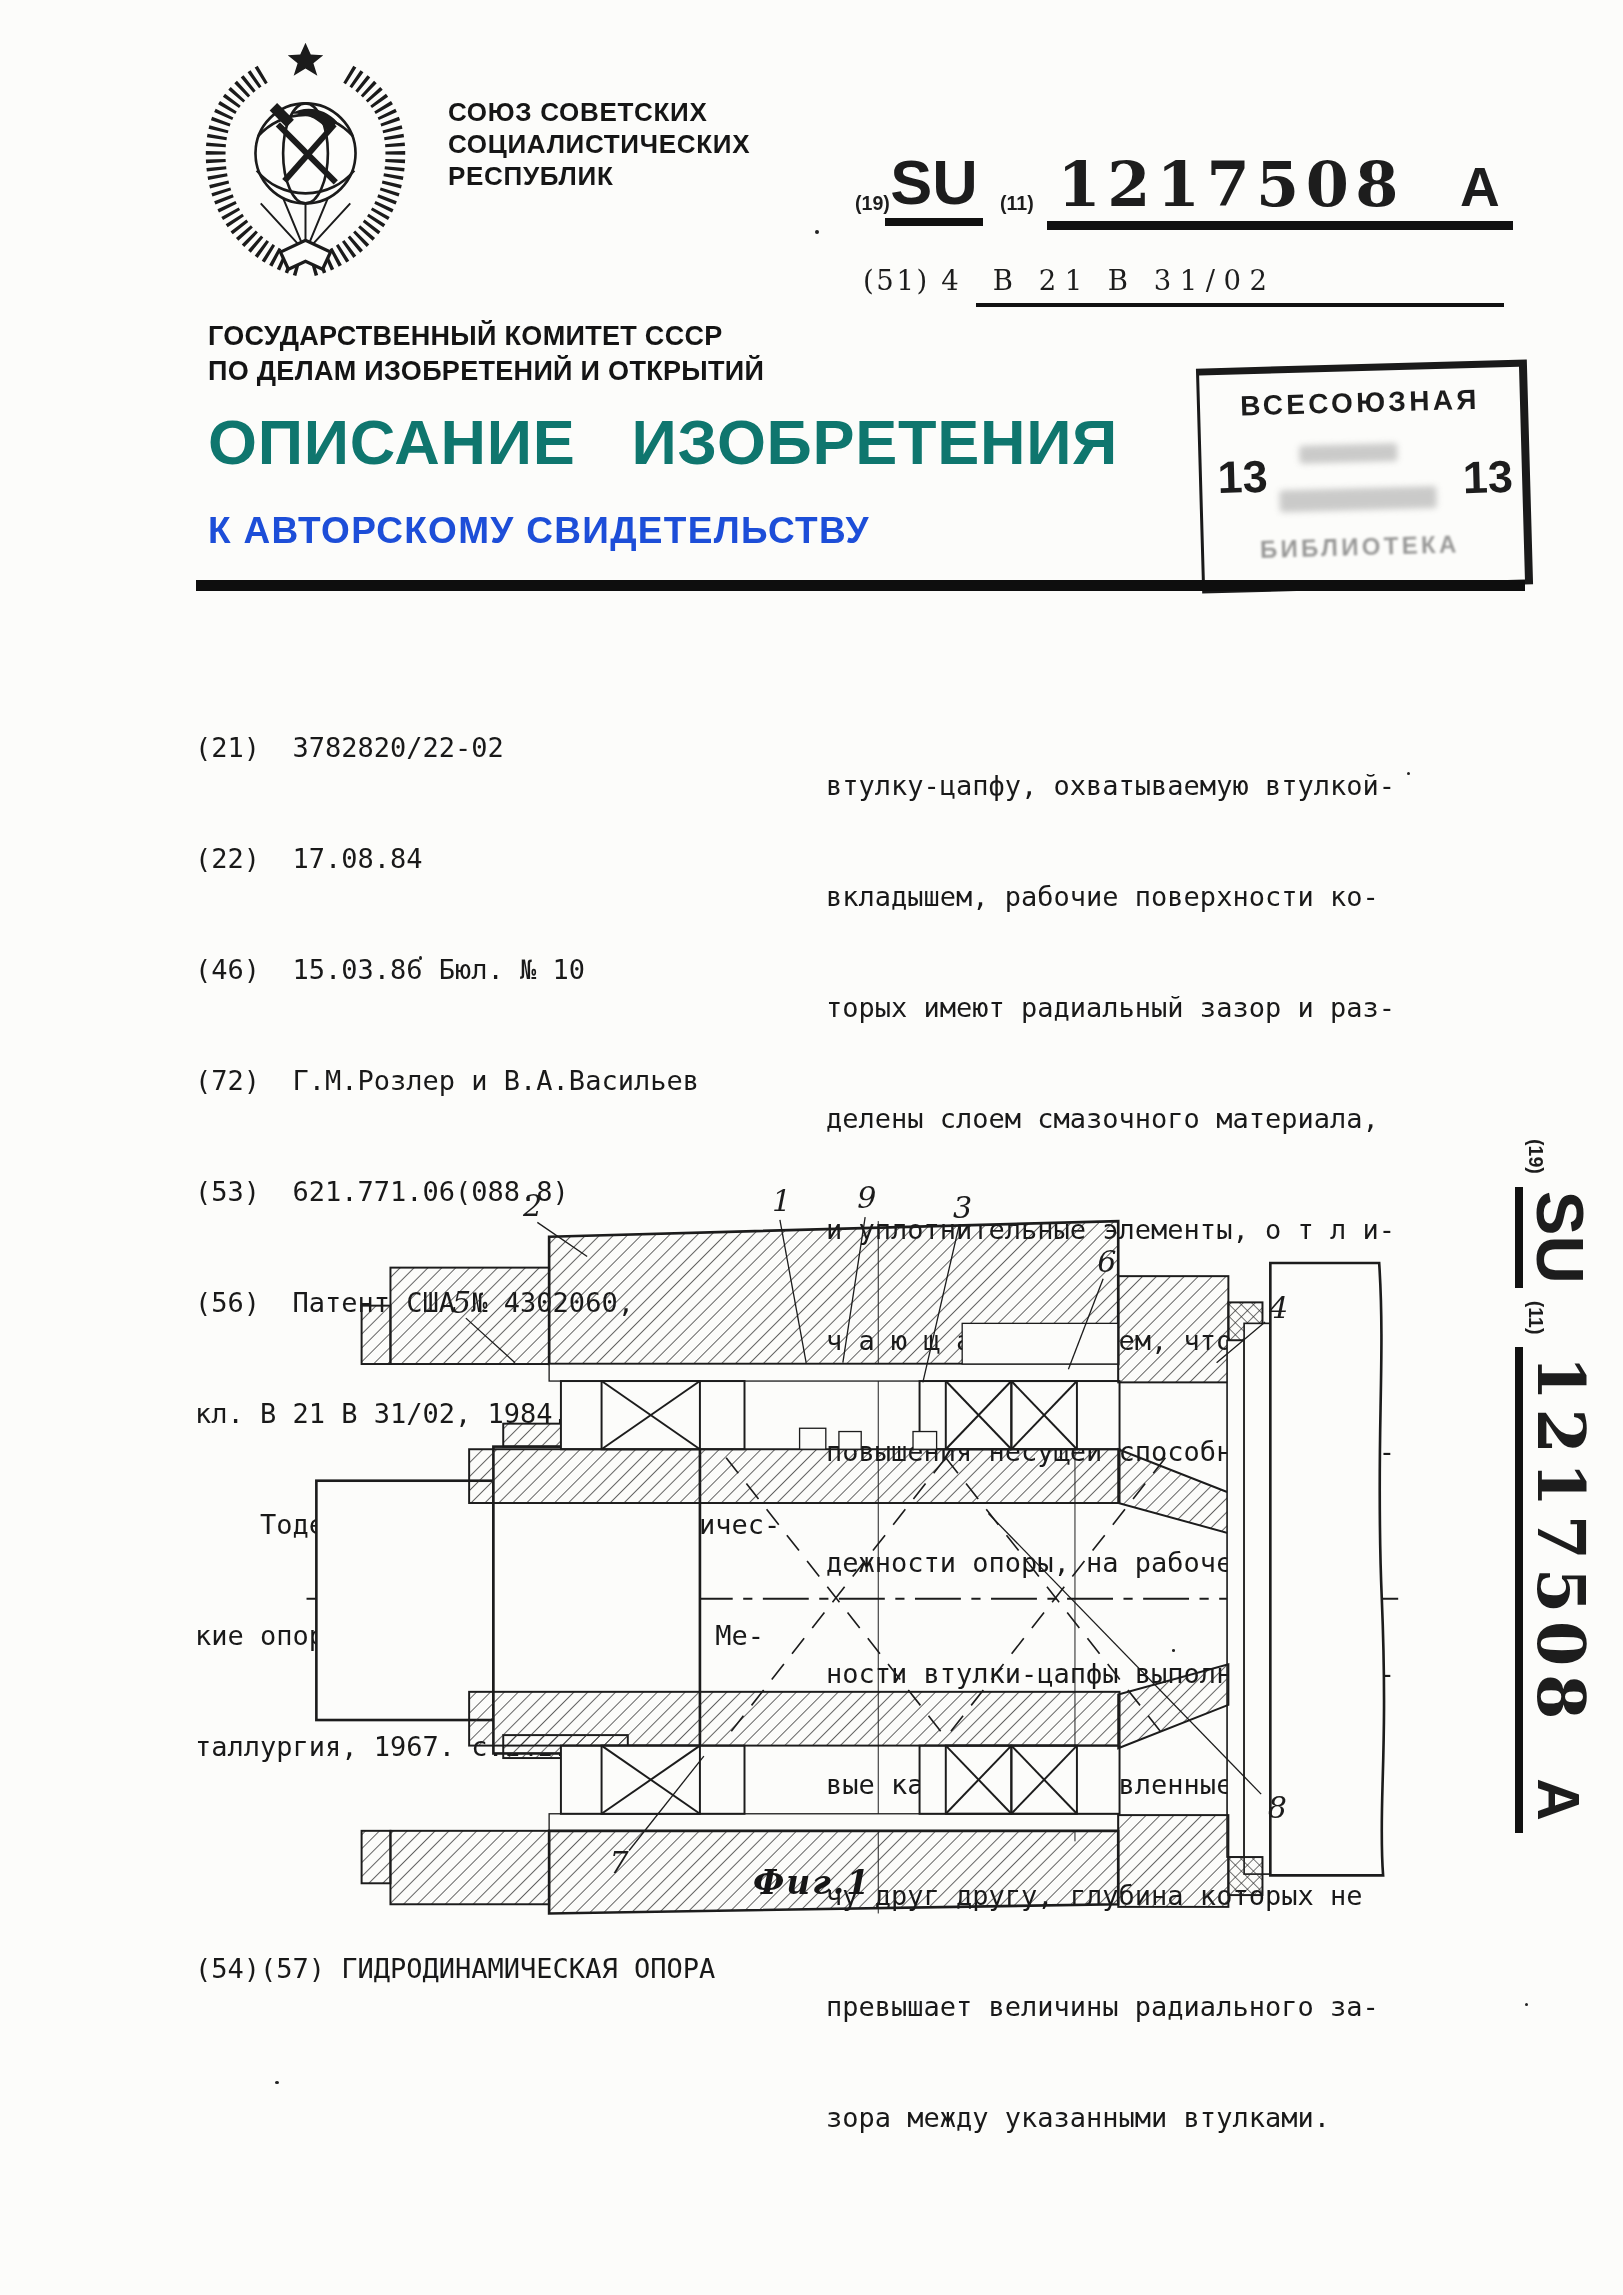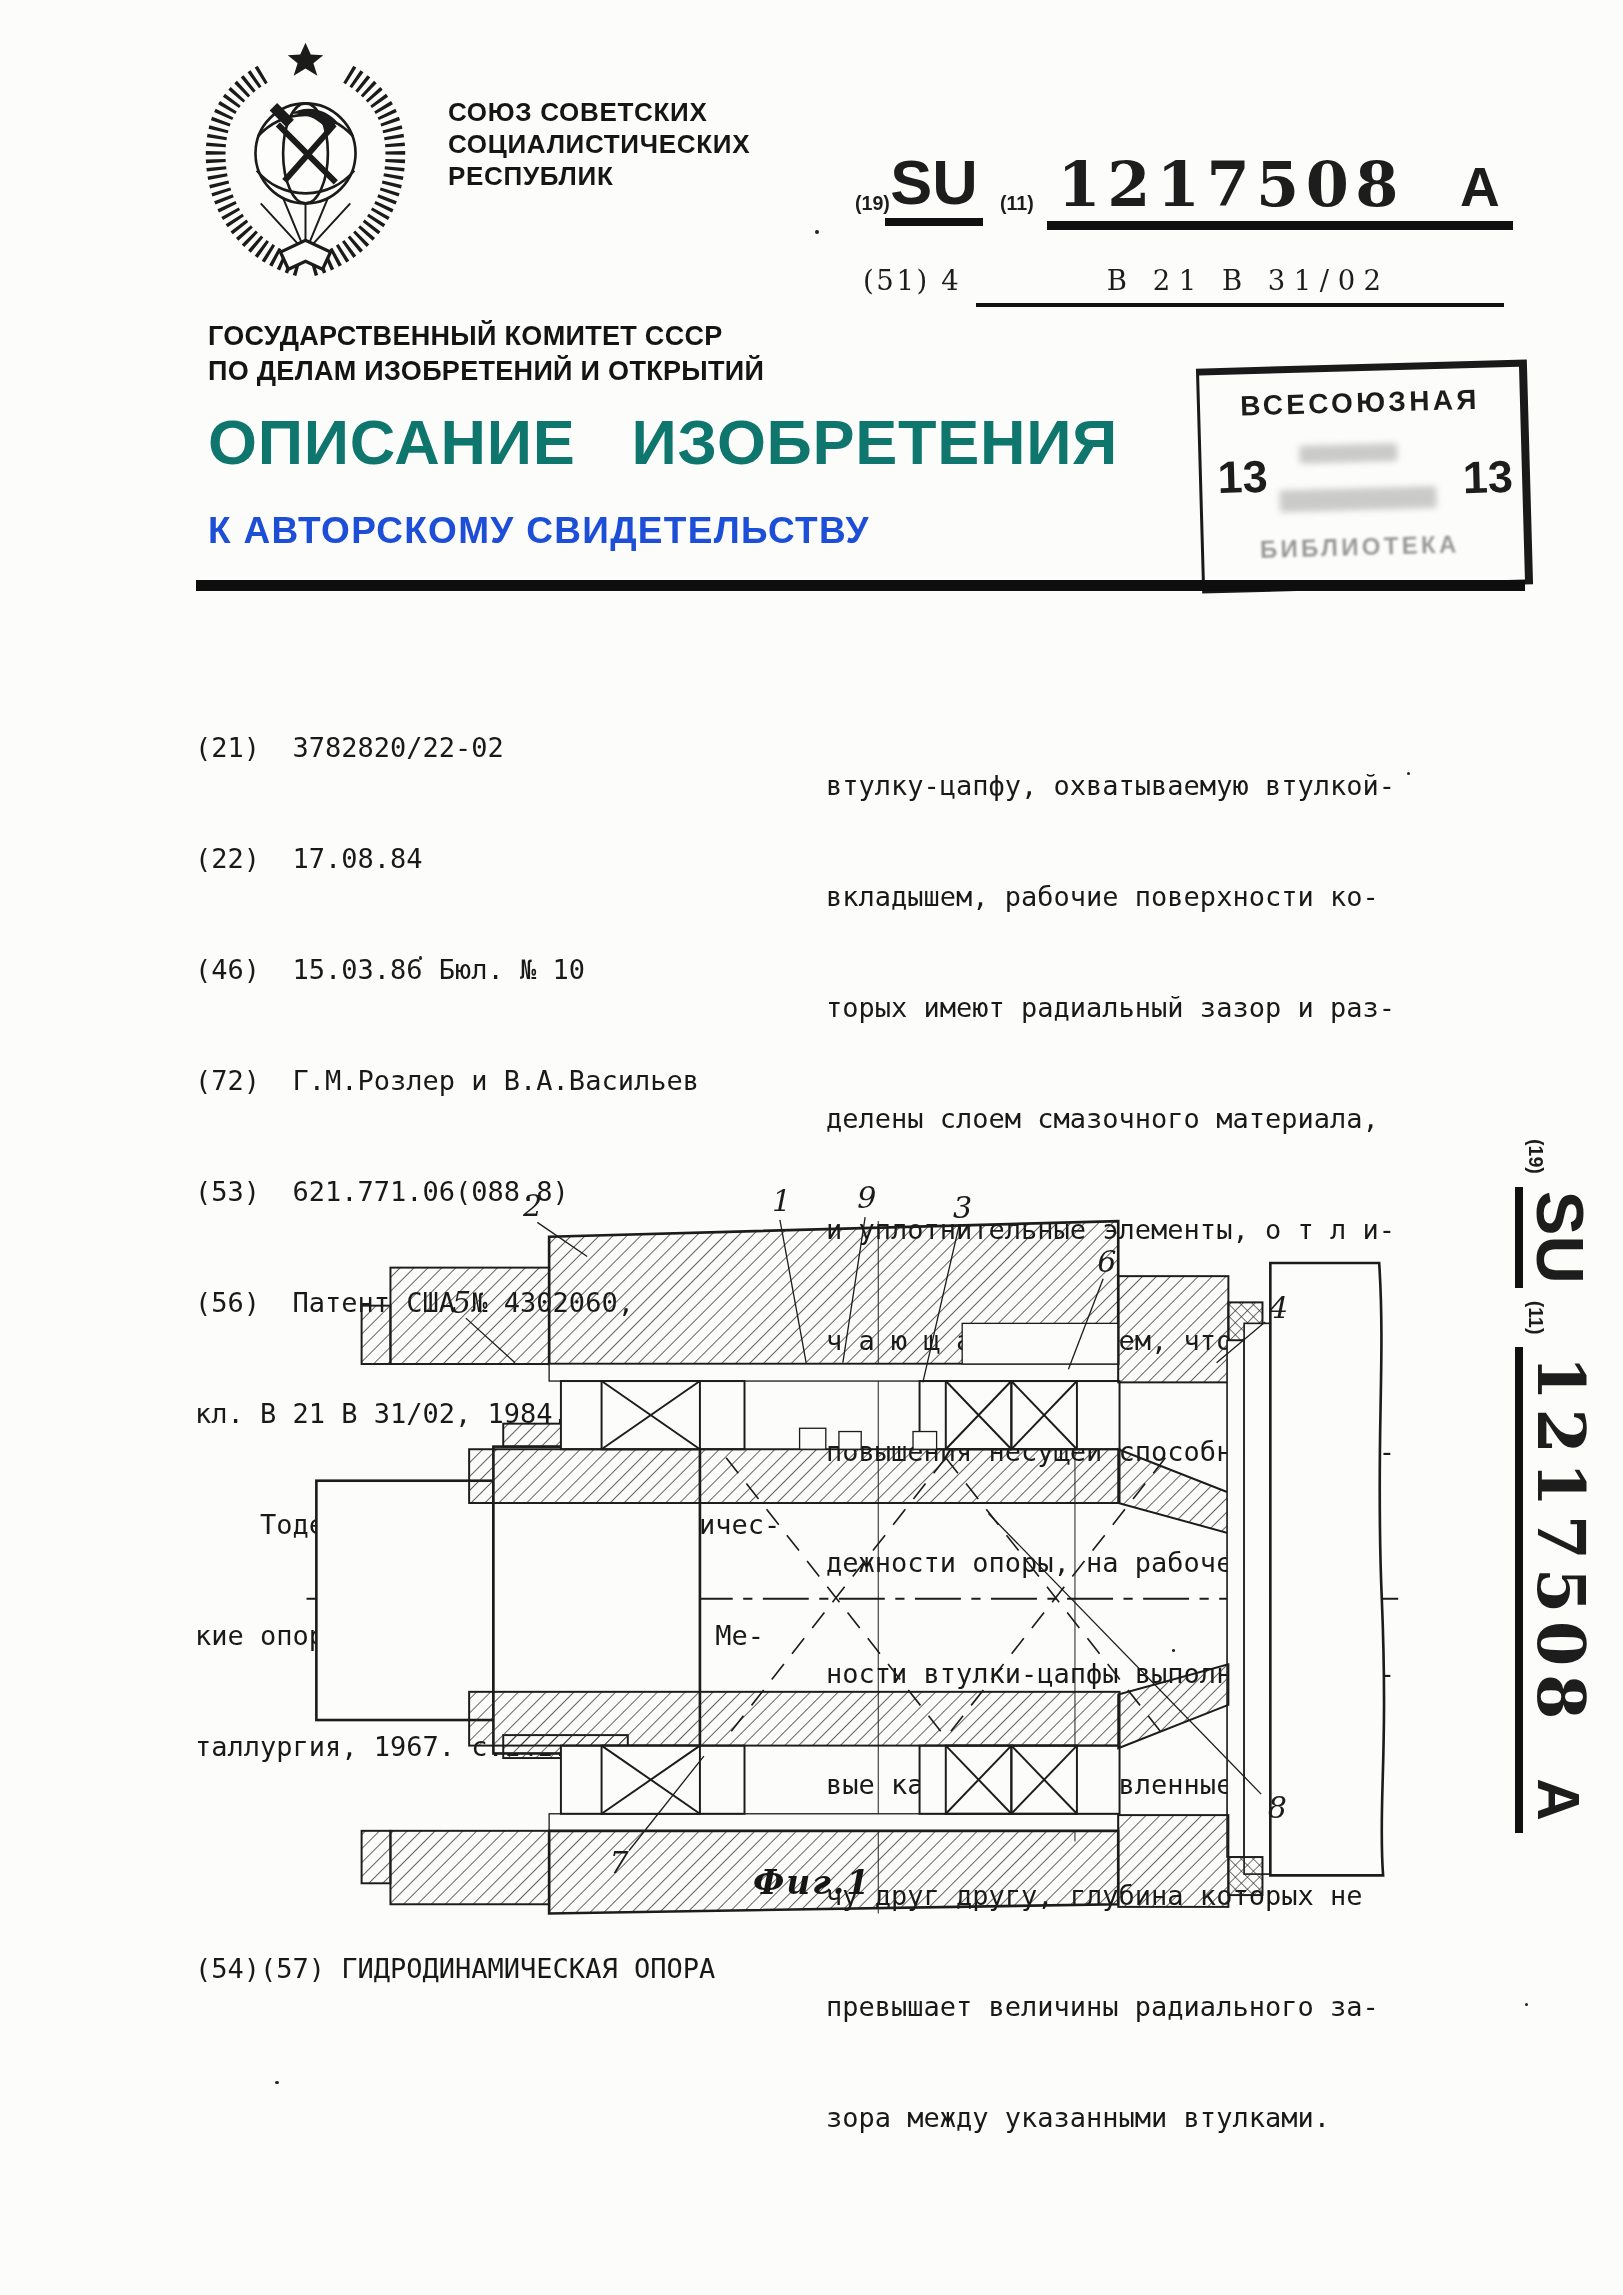--- a/index.html
+++ b/index.html
@@ -12,21 +12,21 @@
   .union{left:448px;top:96px;font:700 26px/32px "Liberation Sans",sans-serif;letter-spacing:0.7px;color:#161616;}
   .code-small{position:absolute;font:700 19.6px "Liberation Sans",sans-serif;}
   .su-big{position:absolute;left:885px;top:151px;font:800 63px/63px "Liberation Sans",sans-serif;
           border-bottom:8.5px solid #111;padding:0 5.2px 3.9px 5.2px;}
   .num-group{position:absolute;left:1047px;top:154px;border-bottom:9.2px solid #111;padding:0 13px 5.2px 10.5px;white-space:nowrap;}
   .num-big{font:700 62px/62px "DejaVu Serif",serif;letter-spacing:6.5px;}
   .kind-big{font:700 55px/55px "Liberation Sans",sans-serif;margin-left:55px;}
   .ipcline{left:863px;top:264px;font:400 27.5px "DejaVu Serif",serif;white-space:nowrap;}
   .ipc-label{letter-spacing:2.6px;}
   .ipc-ul{display:inline-block;min-width:511px;border-bottom:4.6px solid #111;
-          padding:0 0 6.5px 17px;margin-left:14.4px;letter-spacing:8.5px;text-align:center;}
+          padding:0 0 6.5px 17px;margin-left:14.4px;letter-spacing:8.5px;}
   .committee{left:208px;top:319px;font:700 27px/35px "Liberation Sans",sans-serif;letter-spacing:0.3px;color:#141414;}
   .title-main{left:208px;top:410px;font:800 63px/65px "Liberation Sans",sans-serif;word-spacing:38px;letter-spacing:0.7px;color:#0f766e;}
   .title-sub{left:208px;top:511px;font:700 37px/39px "Liberation Sans",sans-serif;letter-spacing:1.3px;color:#1d4ed8;}
   .rule{left:196px;top:580px;width:1329px;height:11px;background:#0e0e0e;}
 
   
   .stamp{left:1199px;top:364px;width:331px;height:225px;transform:rotate(-1.6deg);
          border-style:solid;border-color:#1a1a1a;border-width:7.2px 8.5px 5.9px 3.3px;box-sizing:border-box;
          background:rgba(255,255,255,0.0);}
   .stamp-top{position:absolute;left:0;right:0;top:15.7px;text-align:center;

